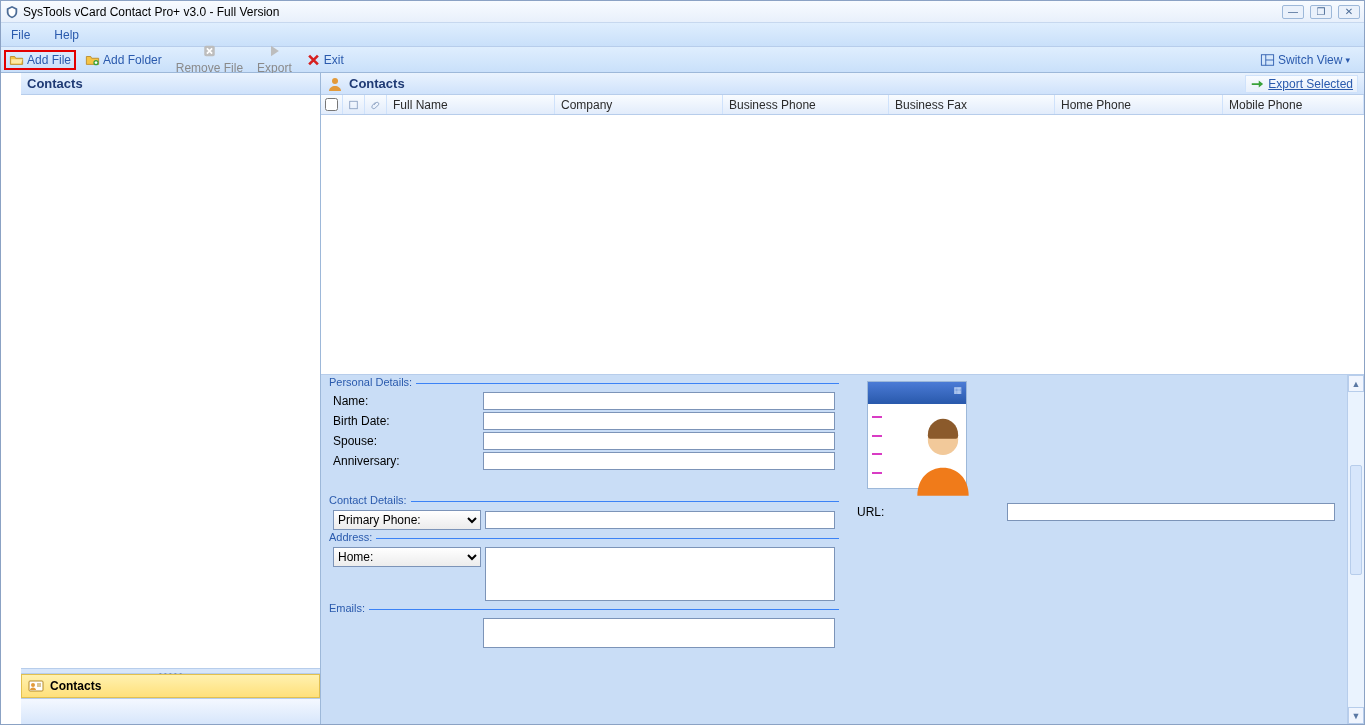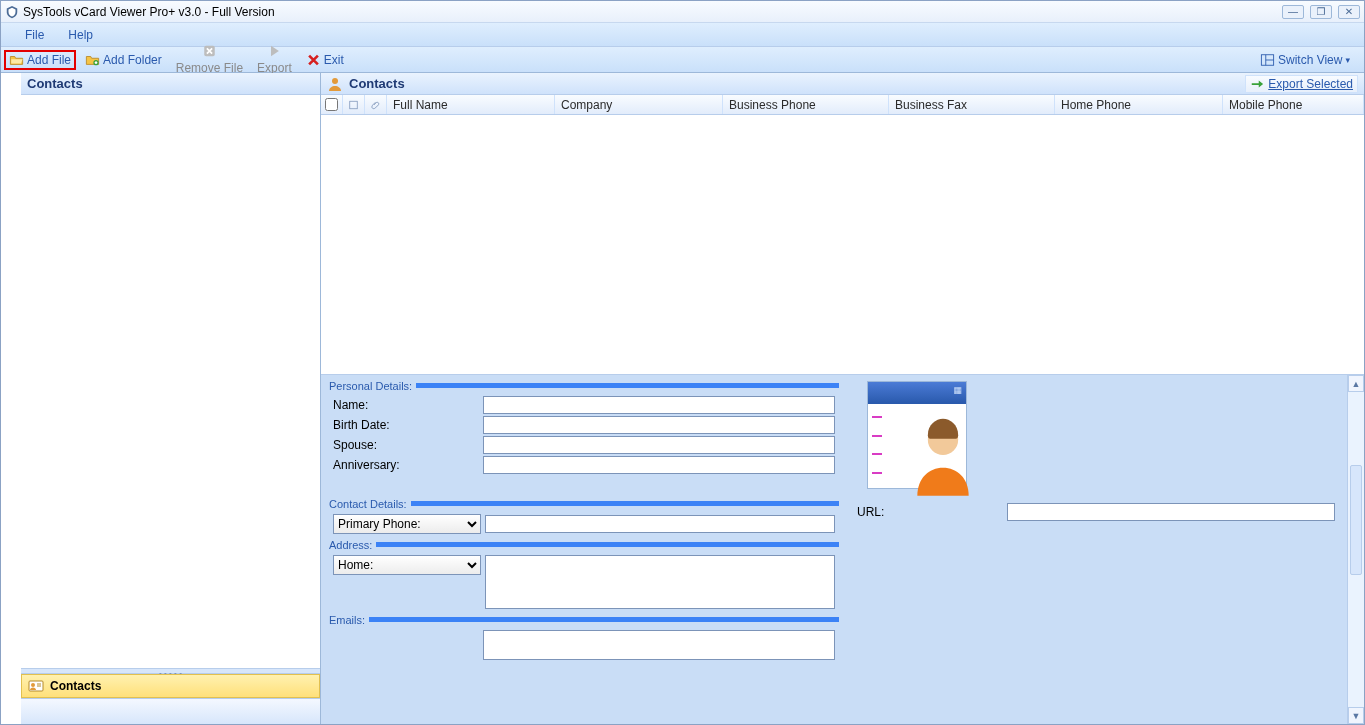--- a/index.html
+++ b/index.html
@@ -5,21 +5,21 @@
 * { box-sizing: border-box; margin: 0; padding: 0; font-family: "Segoe UI", Tahoma, sans-serif; font-size: 12px; }
 body { width: 1365px; height: 725px; overflow: hidden; background: #fff; border: 1px solid #8ba2c4; display: flex; flex-direction: column; }
 
 .titlebar { height: 22px; background: linear-gradient(#f8fbff,#e8f0fb); display: flex; align-items: center; padding: 0 4px; border-bottom: 1px solid #c7d8ef; }
 .titlebar .title { font-size: 12px; }
 .titlebar .spacer { flex: 1; }
 .winbtns { display: flex; gap: 6px; }
 .winbtn { width: 22px; height: 14px; border: 1px solid #9db8d9; border-radius: 2px; background: #eaf1fb; display: flex; align-items: center; justify-content: center; font-size: 10px; color: #4b6b96; cursor: default; }
 .appicon { width: 14px; height: 14px; margin-right: 4px; }
 
-.menubar { height: 24px; background: linear-gradient(#dfeefe,#c9e0fa); display: flex; align-items: center; padding: 0 14px; gap: 4px; border-bottom: 1px solid #b7cdeb; }
+.menubar { height: 24px; background: linear-gradient(#dfeefe,#c9e0fa); display: flex; align-items: center; padding: 0 0; gap: 4px; border-bottom: 1px solid #b7cdeb; }
 .menubar .mitem { color: #2a5aad; padding: 2px 10px; cursor: default; }
 
 .toolbar { height: 26px; background: linear-gradient(#dfeefe,#c9e0fa); display: flex; align-items: center; padding: 0 4px; border-bottom: 1px solid #9db8d9; }
 .tbtn { display: flex; align-items: center; gap: 3px; padding: 2px 4px; margin-right: 6px; color: #2a5aad; cursor: default; }
 .tbtn.disabled { color: #8a8a8a; flex-direction: column; }
 .tbtn.highlighted { outline: 2px solid #e30000; outline-offset: -1px; }
 .ticon { width: 15px; height: 14px; }
 .tspacer { flex: 1; }
 
 .content { flex: 1; display: flex; min-height: 0; padding-left: 20px; }
@@ -46,21 +46,21 @@
 .gridbody { flex: 0 0 260px; background: #fff; border-bottom: 1px solid #b7cdeb; }
 
 .detailwrap { flex: 1; display: flex; background: #c9ddf6; min-height: 0; overflow: hidden; }
 .details { flex: 1; padding: 6px 8px 4px 8px; overflow-y: auto; }
 .dscroll { width: 17px; background: #eaf3fe; border-left: 1px solid #b7cdeb; position: relative; }
 .dscroll .up, .dscroll .dn { position: absolute; left: 0; right: 0; height: 17px; background: #f0f5fe; border: 1px solid #b7cdeb; display: flex; align-items: center; justify-content: center; font-size: 9px; color: #5a78a4; }
 .dscroll .up { top: 0; }
 .dscroll .dn { bottom: 0; }
 .dscroll .thumb { position: absolute; left: 2px; right: 2px; top: 90px; height: 110px; background: #d7e6fb; border: 1px solid #b7cdeb; border-radius: 2px; }
 
-.fs { position: relative; border-top: 5px solid #3b82f6; margin-top: 8px; padding-top: 6px; }
+.fs { position: relative; border-top: 1px solid #3b82f6; margin-top: 8px; padding-top: 6px; }
 .fs-legend { position: absolute; top: -8px; left: 0; background: #c9ddf6; color: #2a5aad; padding: 0 4px 0 0; font-size: 11px; }
 .fs.first { margin-top: 2px; }
 .rowline { display: flex; align-items: center; margin: 2px 4px; }
 .rowline label { width: 150px; color: #000; }
 .rowline input[type=text], .rowline textarea { flex: 1; border: 1px solid #7c94b8; background: #fff; height: 18px; padding: 0 3px; }
 .rowline textarea { height: auto; resize: none; }
 .rowline select { width: 148px; height: 20px; border: 1px solid #7c94b8; background: linear-gradient(#fff,#ececec); margin-right: 4px; }
 
 .twocol { display: flex; gap: 14px; align-items: flex-start; }
 .twocol .colL { flex: 0 0 510px; }
@@ -69,21 +69,21 @@
 .avatarbox { width: 100px; height: 108px; border: 1px solid #9db8d9; background: #fff; padding: 4px; margin-left: 14px; display:flex; flex-direction:column; }
 </style>
 </head>
 <body>
 
 <div class="titlebar">
   <svg class="appicon" viewBox="0 0 16 16">
       <path fill="#4b6b96" d="M8 1l6 3v4c0 4-3 6-6 7-3-1-6-3-6-7V4z"></path>
       <path fill="#fff" d="M8 3l4 2v3c0 3-2 4.5-4 5.2C6 12.5 4 11 4 8V5z"></path>
     </svg>
-  <span class="title">SysTools vCard Viewer Pro+ v3.0 - Full Version</span>
+  <span class="title">SysTools vCard Contact Pro+ v3.0 - Full Version</span>
   <span class="spacer"></span>
   <div class="winbtns">
     <div class="winbtn">—</div>
     <div class="winbtn">❐</div>
     <div class="winbtn">✕</div>
   </div>
 </div>
 
 <div class="menubar">
   <div class="mitem">File</div>

